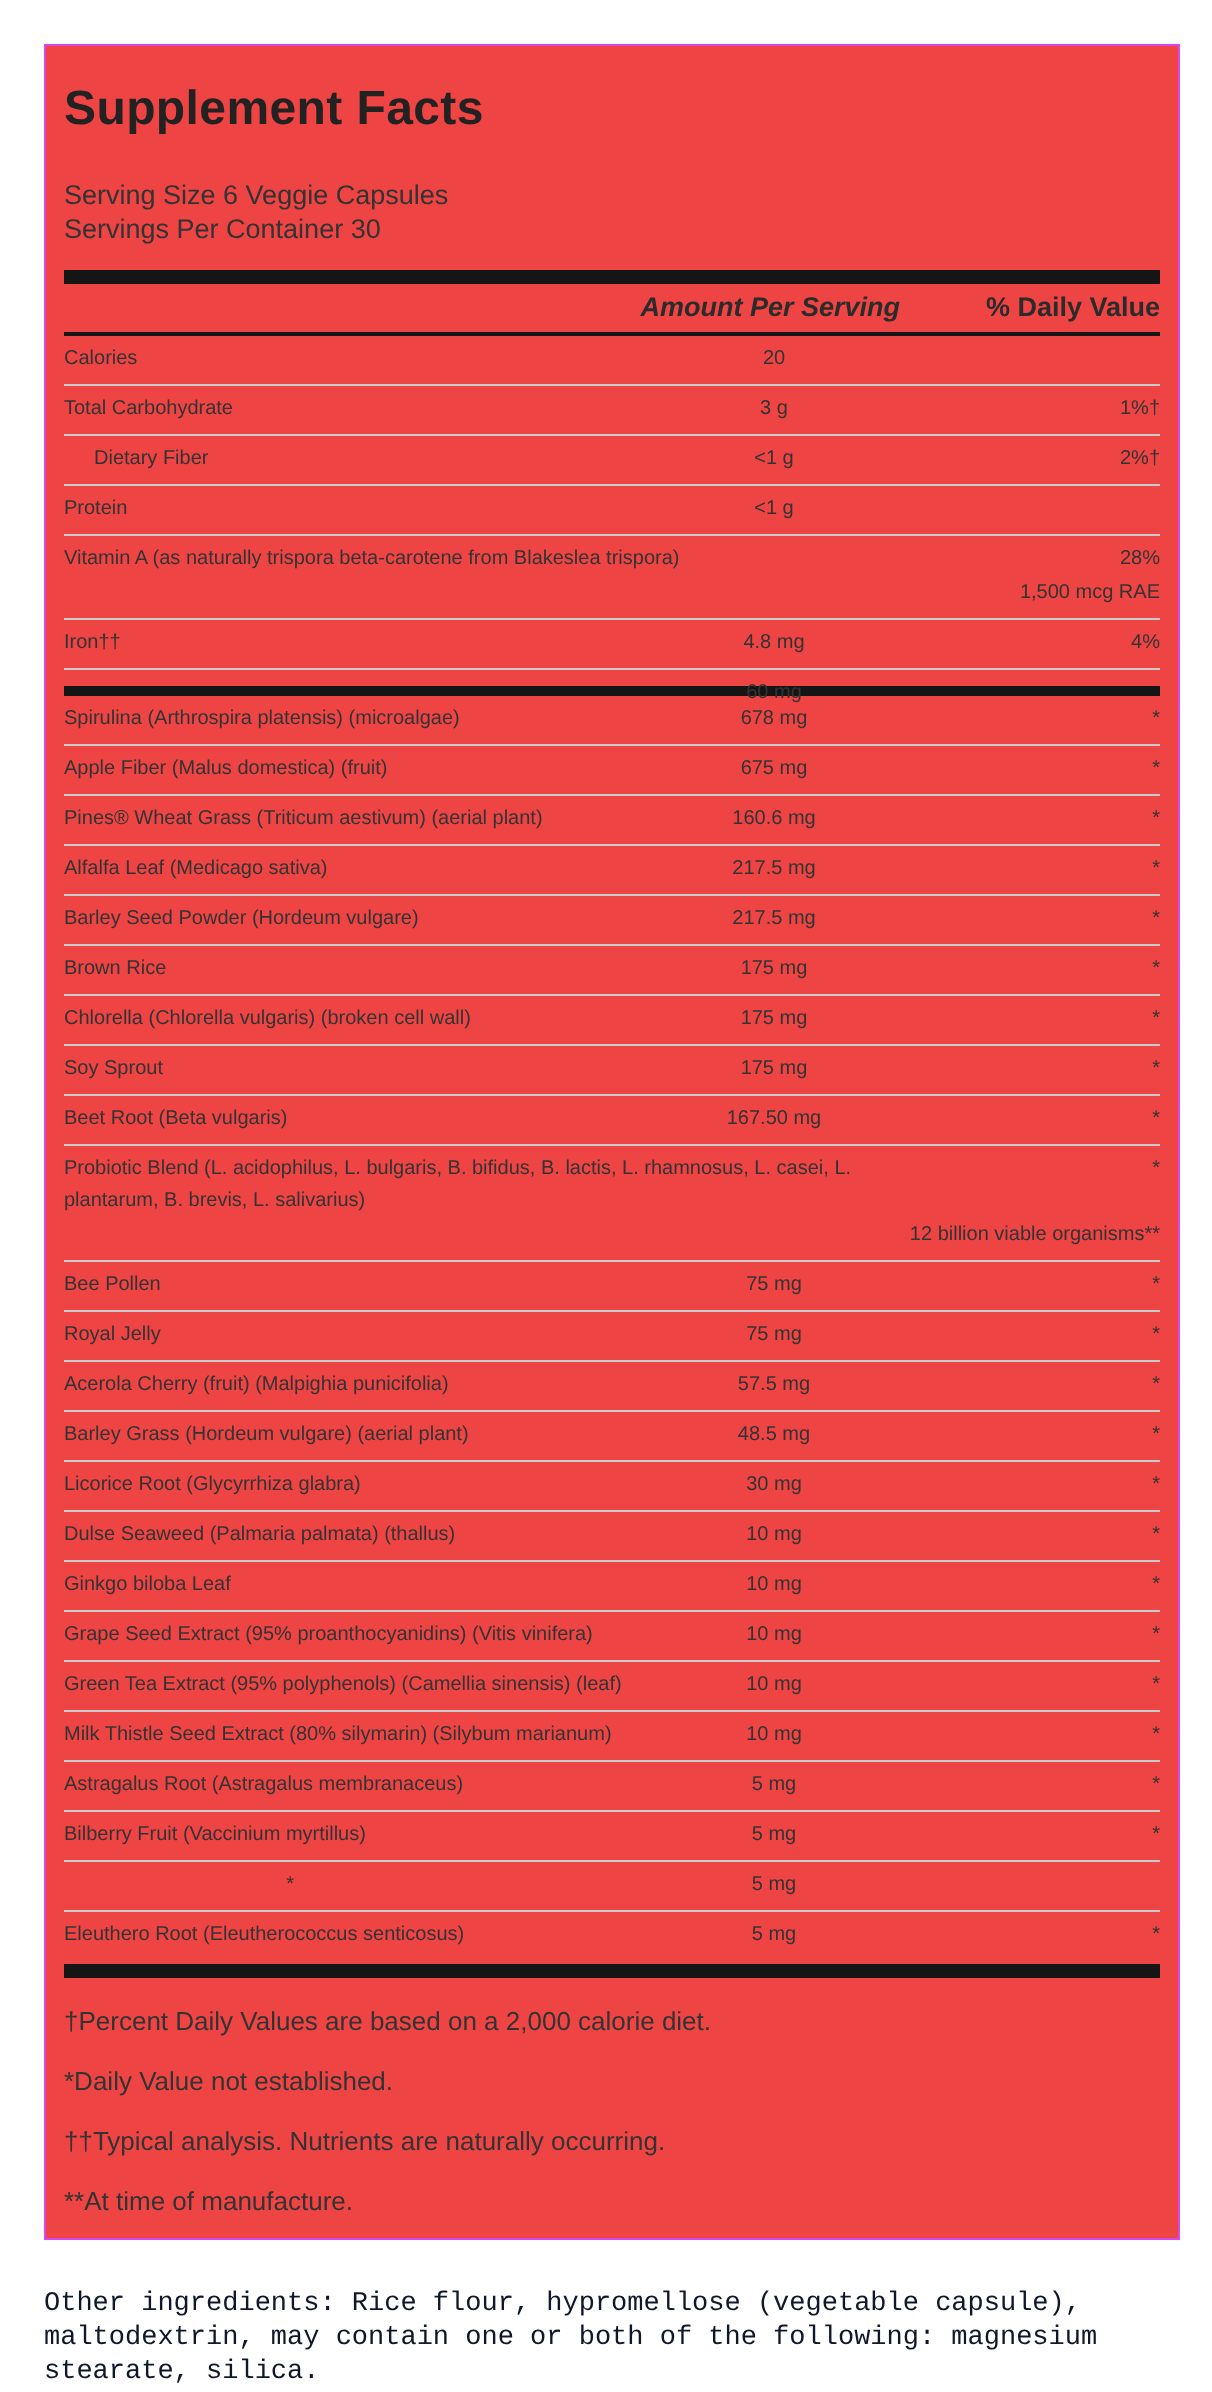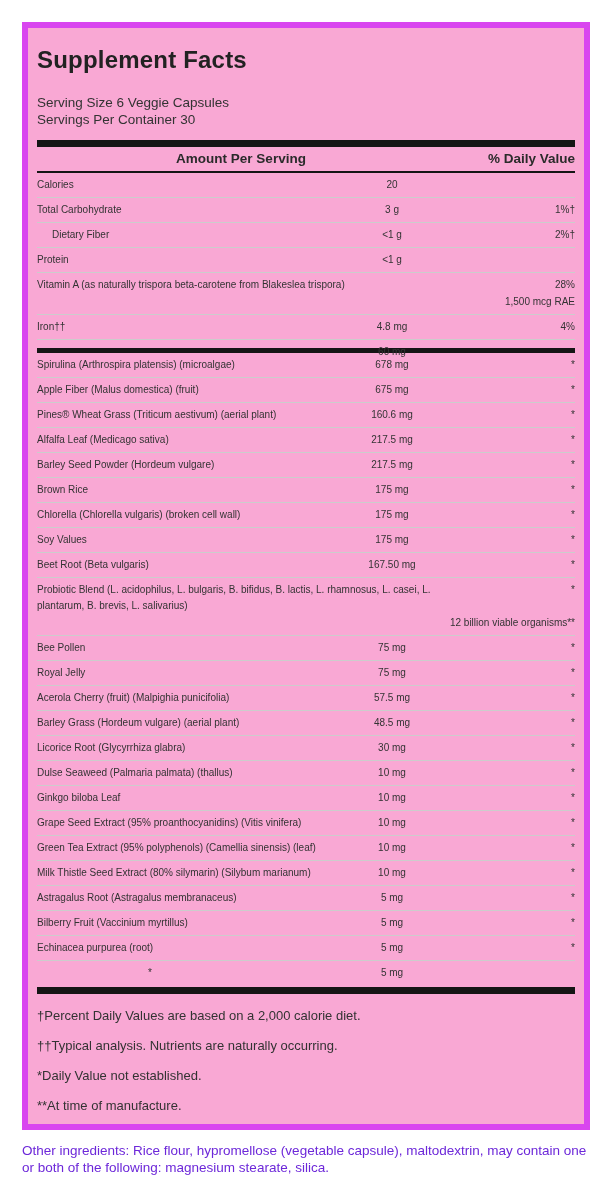--- a/index.html
+++ b/index.html
@@ -1,38 +1,38 @@
 <!DOCTYPE html>
 <html><head>
 <meta charset="utf-8">
 <style>
   html,body{margin:0;padding:0;background:#ffffff;}
   body{width:606px;font-family:"Liberation Sans", sans-serif;color:#333;}
-  .panel{box-sizing:border-box;width:568px;margin:22px 0 0 22px;border:6px solid #d946ef;
-         padding:12px 9px 10px 9px;background:#f9a8d4;}
+  .panel{box-sizing:border-box;width:568px;margin:22px 0 0 22px;border:1px solid #d946ef;
+         padding:12px 9px 10px 9px;background:#ef4444;}
   .title{font-size:24px;font-weight:bold;color:#222;margin:6px 0 20px 0;letter-spacing:.2px;}
   .serv{font-size:13.5px;line-height:17px;color:#333;}
   .topbar{height:7px;background:#151515;margin-top:12px;}
   .hdr{display:flex;align-items:baseline;font-weight:bold;font-size:13.5px;
        padding:4px 0 5px 0;border-bottom:2px solid #151515;color:#2b2b2b;}
-  .hdr-l{flex:1;text-align:center;}
+  .hdr-l{flex:1;text-align:right;font-style:italic;}
   .hdr-r{width:130px;text-align:right;}
   .row{position:relative;border-top:1px solid #cccccc;padding:4px 0;font-size:10px;line-height:16px;}
   .row.nt{border-top:none;}
   .r1{display:flex;}
   .nm{flex:1;padding-right:6px;}
   .row.indent .nm{padding-left:15px;}
   .amt{position:absolute;left:280px;top:4px;width:150px;text-align:center;}
   .dv{width:115px;text-align:right;flex:none;}
   .l2{text-align:right;margin-top:1px;}
   .midbar{height:5px;background:#151515;}
   .endbar{height:7px;background:#151515;margin-top:2px;}
   .foot{font-size:13px;margin:14px 0 0 0;line-height:16px;}
   .foot:last-child{margin-bottom:0;}
-  .notes{width:568px;margin:12px 0 0 22px;font-size:13.5px;color:#6d28d9;}
+  .notes{width:568px;margin:24px 0 0 22px;font-size:13.5px;color:#0f172a;font-family:Liberation Mono, monospace;}
   .notes p{margin:0 0 13px 0;line-height:17px;}
 </style>
 </head>
 <body>
 
 <div class="panel">
   <div class="title">Supplement Facts</div>
   <div class="serv">Serving Size 6 Veggie Capsules</div>
   <div class="serv">Servings Per Container 30</div>
 
@@ -134,21 +134,21 @@
   </div>
   <div class="row">
     <div class="r1">
         <span class="nm">Chlorella (Chlorella vulgaris) (broken cell wall)</span>
         <span class="dv">*</span>
       </div>
     <span class="amt">175 mg</span>
   </div>
   <div class="row">
     <div class="r1">
-        <span class="nm">Soy Values</span>
+        <span class="nm">Soy Sprout</span>
         <span class="dv">*</span>
       </div>
     <span class="amt">175 mg</span>
   </div>
   <div class="row">
     <div class="r1">
         <span class="nm">Beet Root (Beta vulgaris)</span>
         <span class="dv">*</span>
       </div>
     <span class="amt">167.50 mg</span>
@@ -239,36 +239,36 @@
   </div>
   <div class="row">
     <div class="r1">
         <span class="nm">Bilberry Fruit (Vaccinium myrtillus)</span>
         <span class="dv">*</span>
       </div>
     <span class="amt">5 mg</span>
   </div>
   <div class="row">
     <div class="r1">
-        <span class="nm">Echinacea purpurea (root)</span>
-        <span class="dv">*</span>
-      </div>
-    <span class="amt">5 mg</span>
-  </div>
-  <div class="row">
-    <div class="r1">
+        <span class="dv">*</span>
+      </div>
+    <span class="amt">5 mg</span>
+  </div>
+  <div class="row">
+    <div class="r1">
+        <span class="nm">Eleuthero Root (Eleutherococcus senticosus)</span>
         <span class="dv">*</span>
       </div>
     <span class="amt">5 mg</span>
   </div>
 
   <div class="endbar"></div>
 
   <div class="foot">†Percent Daily Values are based on a 2,000 calorie diet.</div>
+  <div class="foot">*Daily Value not established.</div>
   <div class="foot">††Typical analysis. Nutrients are naturally occurring.</div>
-  <div class="foot">*Daily Value not established.</div>
   <div class="foot">**At time of manufacture.</div>
 </div>
 
 <div class="notes">
   <p>Other ingredients: Rice flour, hypromellose (vegetable capsule), maltodextrin, may contain one or both of the following: magnesium stearate, silica.</p>
 
 </div>
 
 </body></html>

